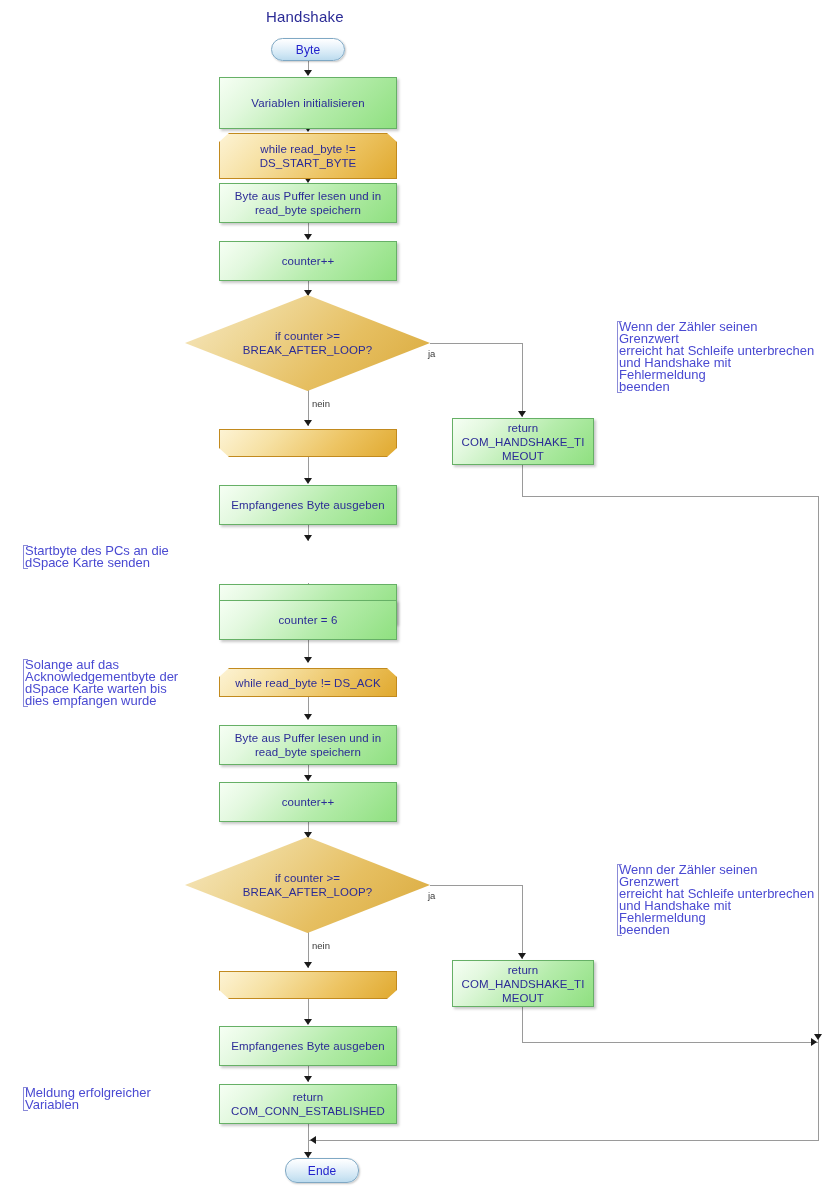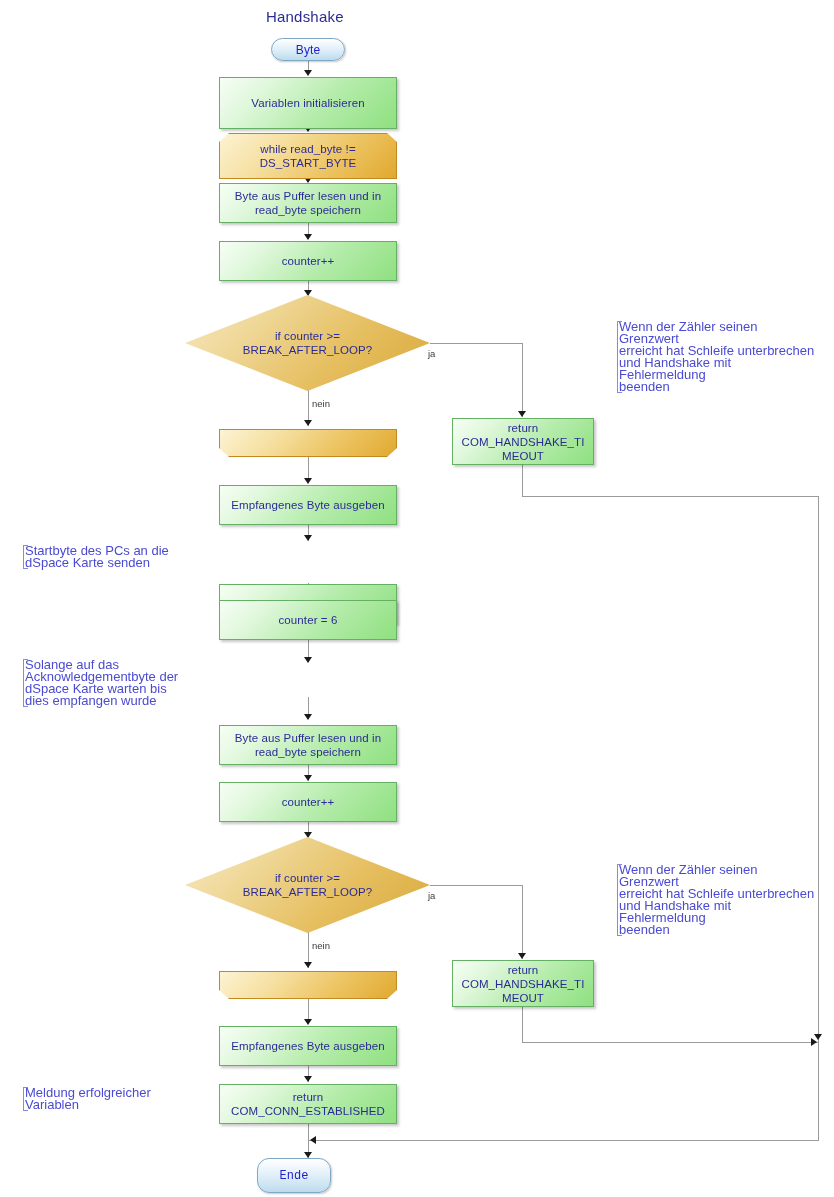--- a/index.html
+++ b/index.html
@@ -268,20 +268,23 @@
   </div>
 
   <div class="node proc" style="left:219px;top:543px;width:178px;height:40px;margin-top:41px;">
     <span>PC_START_BYTE versenden</span>
   </div>
 
   <div class="node proc" style="left:219px;top:600px;width:178px;height:40px;">
     <span>counter = 6</span>
   </div>
 
+  <div class="node loopstart" style="left:219px;top:668px;width:178px;height:29px;">
+    <span>while read_byte != DS_ACK</span>
+  </div>
 
   <div class="node proc" style="left:219px;top:725px;width:178px;height:40px;">
     <span>Byte aus Puffer lesen und in
 read_byte speichern</span>
   </div>
 
   <div class="node proc" style="left:219px;top:782px;width:178px;height:40px;">
     <span>counter++</span>
   </div>
 
@@ -302,21 +305,21 @@
 
   <div class="node proc" style="left:219px;top:1026px;width:178px;height:40px;">
     <span>Empfangenes Byte ausgeben</span>
   </div>
 
   <div class="node proc" style="left:219px;top:1084px;width:178px;height:40px;">
     <span>return
 COM_CONN_ESTABLISHED</span>
   </div>
 
-  <div class="node pill" style="left:257px;top:1158px;width:74px;height:35px;font-family:Liberation Mono, monospace;">
+  <div class="node pill" style="left:285px;top:1158px;width:74px;height:25px;">
     <span>Ende</span>
   </div>
 
   <div class="note" style="left:617px;top:321px;width:200px;">Wenn der Zähler seinen Grenzwert
 erreicht hat Schleife unterbrechen
 und Handshake mit Fehlermeldung
 beenden</div>
 
   <div class="note" style="left:23px;top:545px;width:185px;">Startbyte des PCs an die
 dSpace Karte senden</div>

